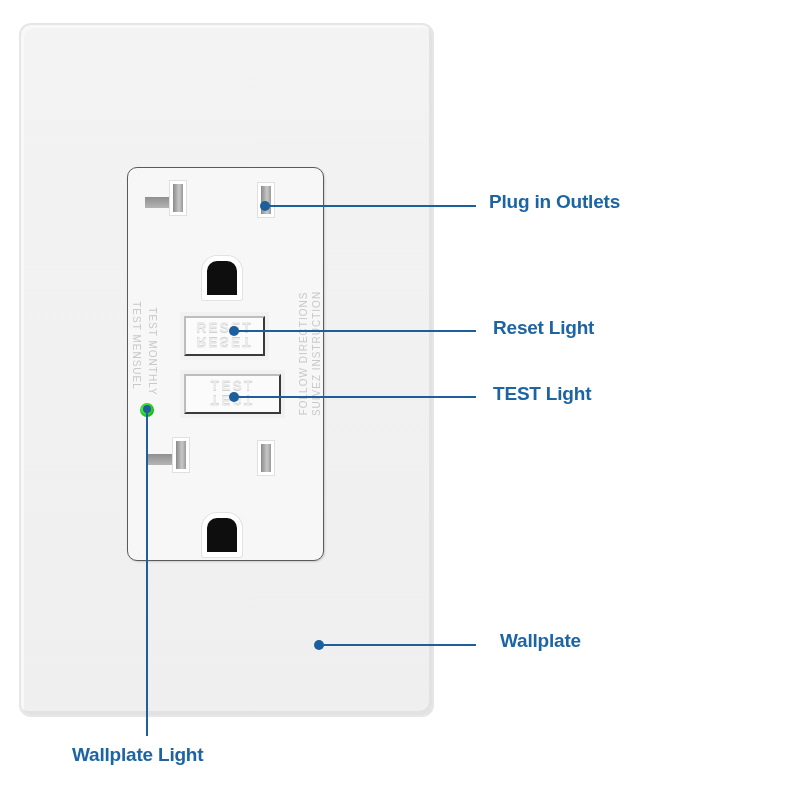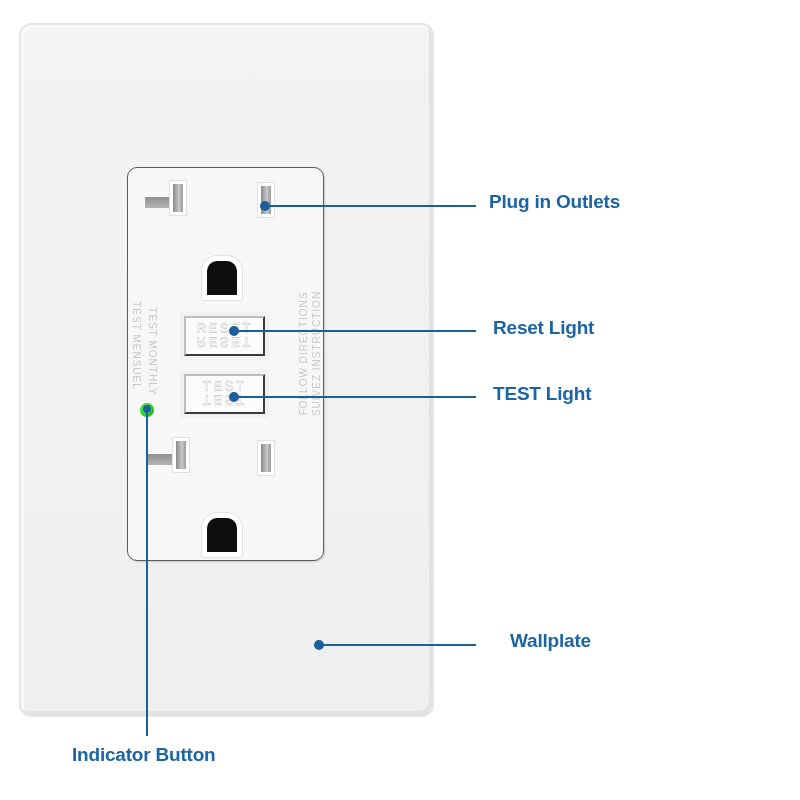--- a/index.html
+++ b/index.html
@@ -57,21 +57,21 @@
 
   <div class="vtext" style="left:-36px;top:172px;transform:rotate(90deg);">TEST MENSUEL</div>
   <div class="vtext" style="left:-20px;top:178px;transform:rotate(90deg);">TEST MONTHLY</div>
   <div class="vtext" style="left:114px;top:180px;transform:rotate(-90deg);">FOLLOW DIRECTIONS</div>
   <div class="vtext" style="left:126px;top:180px;transform:rotate(-90deg);">SUIVEZ INSTRUCTION</div>
 
   <div class="btn" style="top:148px;">
     <div class="btn-text" style="top:1px;">RESET</div>
     <div class="btn-text" style="top:17px;transform:scaleY(-1);">RESET</div>
   </div>
-  <div class="btn" style="top:206px;">
+  <div class="btn" style="top:206px;padding-left:16px;">
     <div class="btn-text" style="top:1px;">TEST</div>
     <div class="btn-text" style="top:17px;transform:scaleY(-1);">TEST</div>
   </div>
 
   <div class="led"></div>
 
   <div>
     <div class="slot-h" style="left:20px;top:286px;width:26px;height:11px;"></div>
     <div class="slot" style="left:45px;top:270px;width:10px;height:28px;"></div>
     <div class="slot" style="left:130px;top:273px;width:10px;height:28px;"></div>
@@ -86,17 +86,17 @@
 <div class="dot" style="left:229px;top:326px;"></div>
 <div class="line" style="left:234px;top:330px;width:242px;height:2px;"></div>
 <div class="label" style="left:493px;top:317px;">Reset Light</div>
 
 <div class="dot" style="left:229px;top:392px;"></div>
 <div class="line" style="left:234px;top:396px;width:242px;height:2px;"></div>
 <div class="label" style="left:493px;top:383px;">TEST Light</div>
 
 <div class="dot" style="left:314px;top:640px;"></div>
 <div class="line" style="left:319px;top:644px;width:157px;height:2px;"></div>
-<div class="label" style="left:500px;top:630px;margin-left:10px;">Wallplate</div>
+<div class="label" style="left:500px;top:630px;">Wallplate</div>
 
 <div class="dot" style="left:143px;top:405px;width:8px;height:8px;"></div>
 <div class="line" style="left:146px;top:410px;width:2px;height:326px;"></div>
-<div class="label" style="left:72px;top:744px;">Indicator Button</div>
+<div class="label" style="left:72px;top:744px;">Wallplate Light</div>
 
 </body></html>

